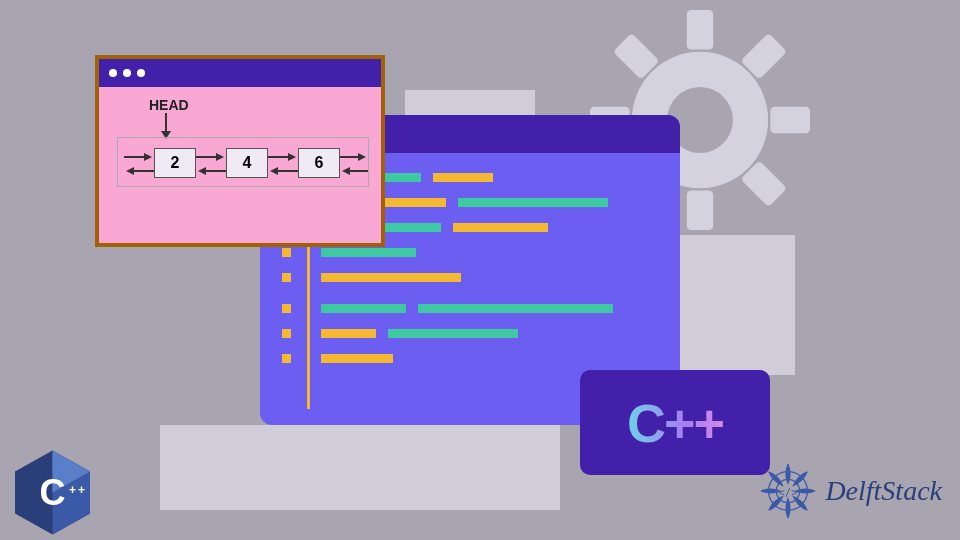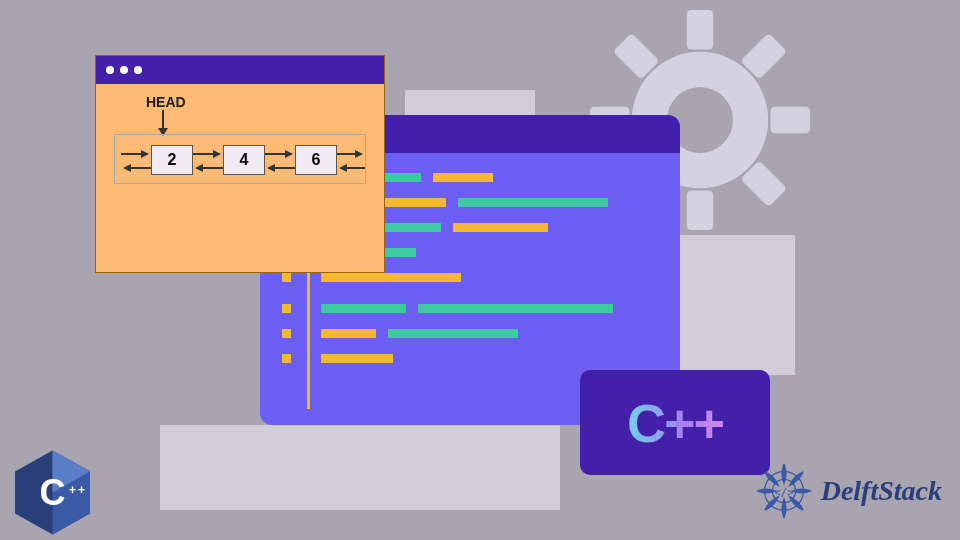--- a/index.html
+++ b/index.html
@@ -93,23 +93,23 @@
     height: 9px;
     margin-right: 12px;
   }
   .teal { background: #3fc9a3; }
   .orange { background: #f5b833; }
   .diagram-window {
     position: absolute;
     left: 95px;
     top: 55px;
     width: 290px;
-    height: 218px;
-    background: #fdba74;
-    border: 1px solid #a16207;
+    height: 192px;
+    background: #f9a8d4;
+    border: 4px solid #a16207;
   }
   .diagram-titlebar {
     height: 28px;
     background: #4220aa;
     display: flex;
     align-items: center;
     padding-left: 10px;
     gap: 6px;
   }
   .diagram-titlebar .dot {
@@ -192,21 +192,20 @@
   }
   .mandala {
     width: 62px;
     height: 62px;
   }
   .delft-text {
     font-size: 28px;
     font-style: italic;
     color: #2a3e7a;
     font-family: Georgia, serif;
-    font-weight: bold;
   }
 </style>
 </head>
 <body>
 
 <div class="rect-bg1"></div>
 <div class="rect-bg2"></div>
 
 <svg class="gear" viewBox="0 0 200 200">
   <g fill="#d5d2e0">

